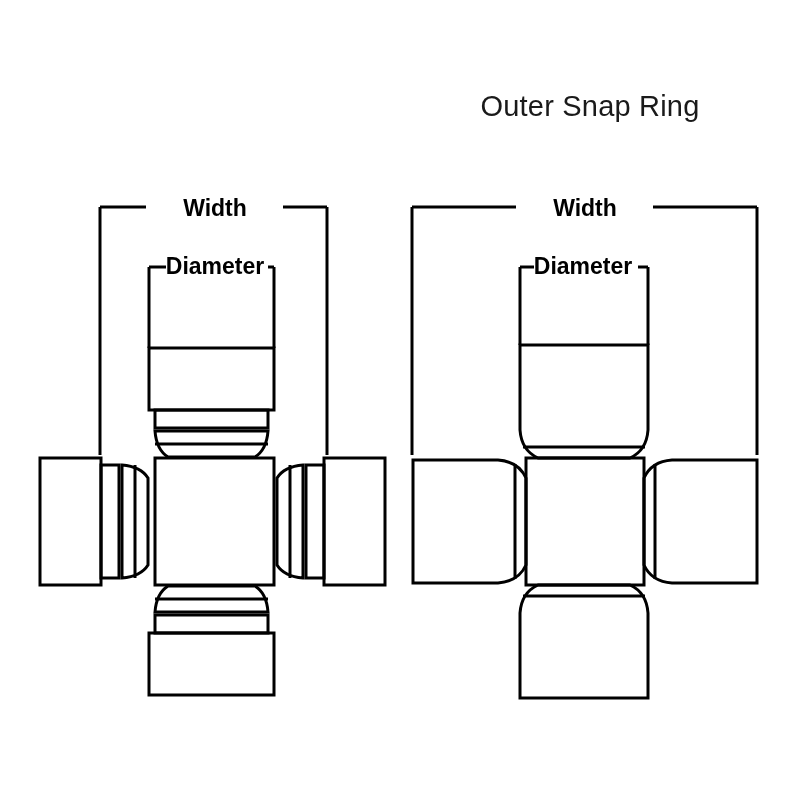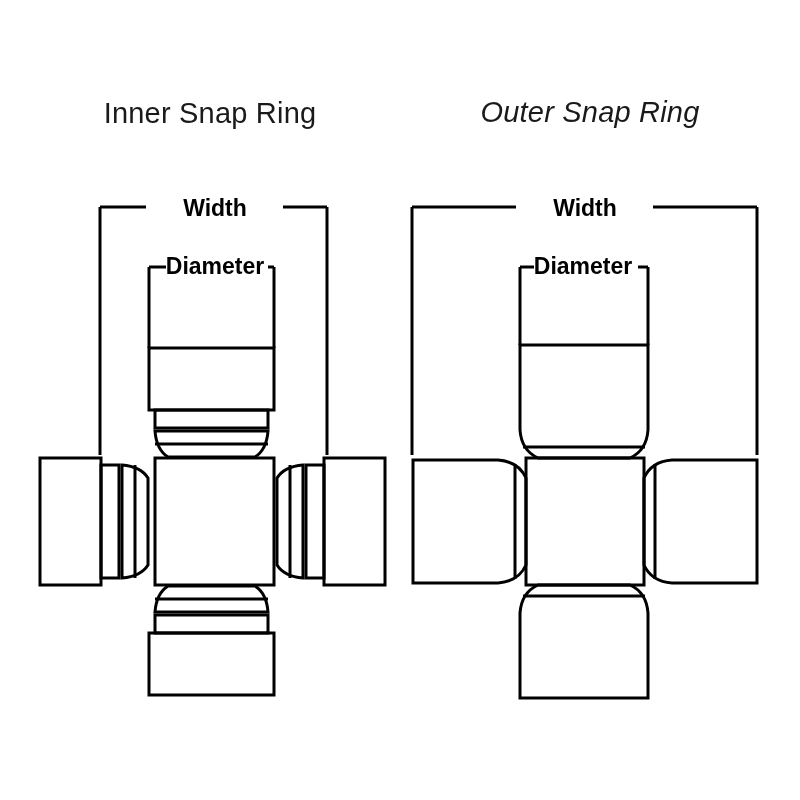--- a/index.html
+++ b/index.html
@@ -24,21 +24,21 @@
   .panel-title {
     position: absolute;
     text-align: center;
     font-size: 29px;
     font-weight: 400;
     color: #1a1a1a;
     letter-spacing: 0.2px;
     white-space: nowrap;
   }
   #title-inner { left: 20px;  top: 97px; width: 380px; }
-  #title-outer { left: 400px; top: 96px; width: 380px; font-style: italic; }
+  #title-outer { left: 400px; top: 90px; width: 380px; }
 
   svg.draw {
     position: absolute;
     left: 0;
     top: 0;
     width: 800px;
     height: 800px;
   }
   .ln {
     fill: none;
@@ -65,21 +65,20 @@
   #lbl-width-l    { left: 150px; top: 195px; width: 130px; }
   #lbl-diameter-l { left: 140px; top: 253px; width: 150px; }
   #lbl-width-r    { left: 520px; top: 195px; width: 130px; }
   #lbl-diameter-r { left: 508px; top: 253px; width: 150px; }
 </style>
 </head>
 <body>
 
 <div id="page">
 
-  <div class="panel-title" id="title-inner">Inner Snap Ring</div>
 
   <div class="panel-title" id="title-outer">Outer Snap Ring</div>
 
   <svg class="draw" viewBox="0 0 800 800">
 
     <g>
 
       <g>
         <path class="dim" d="M100,207 L146,207"></path>
         <path class="dim" d="M283,207 L327,207"></path>

